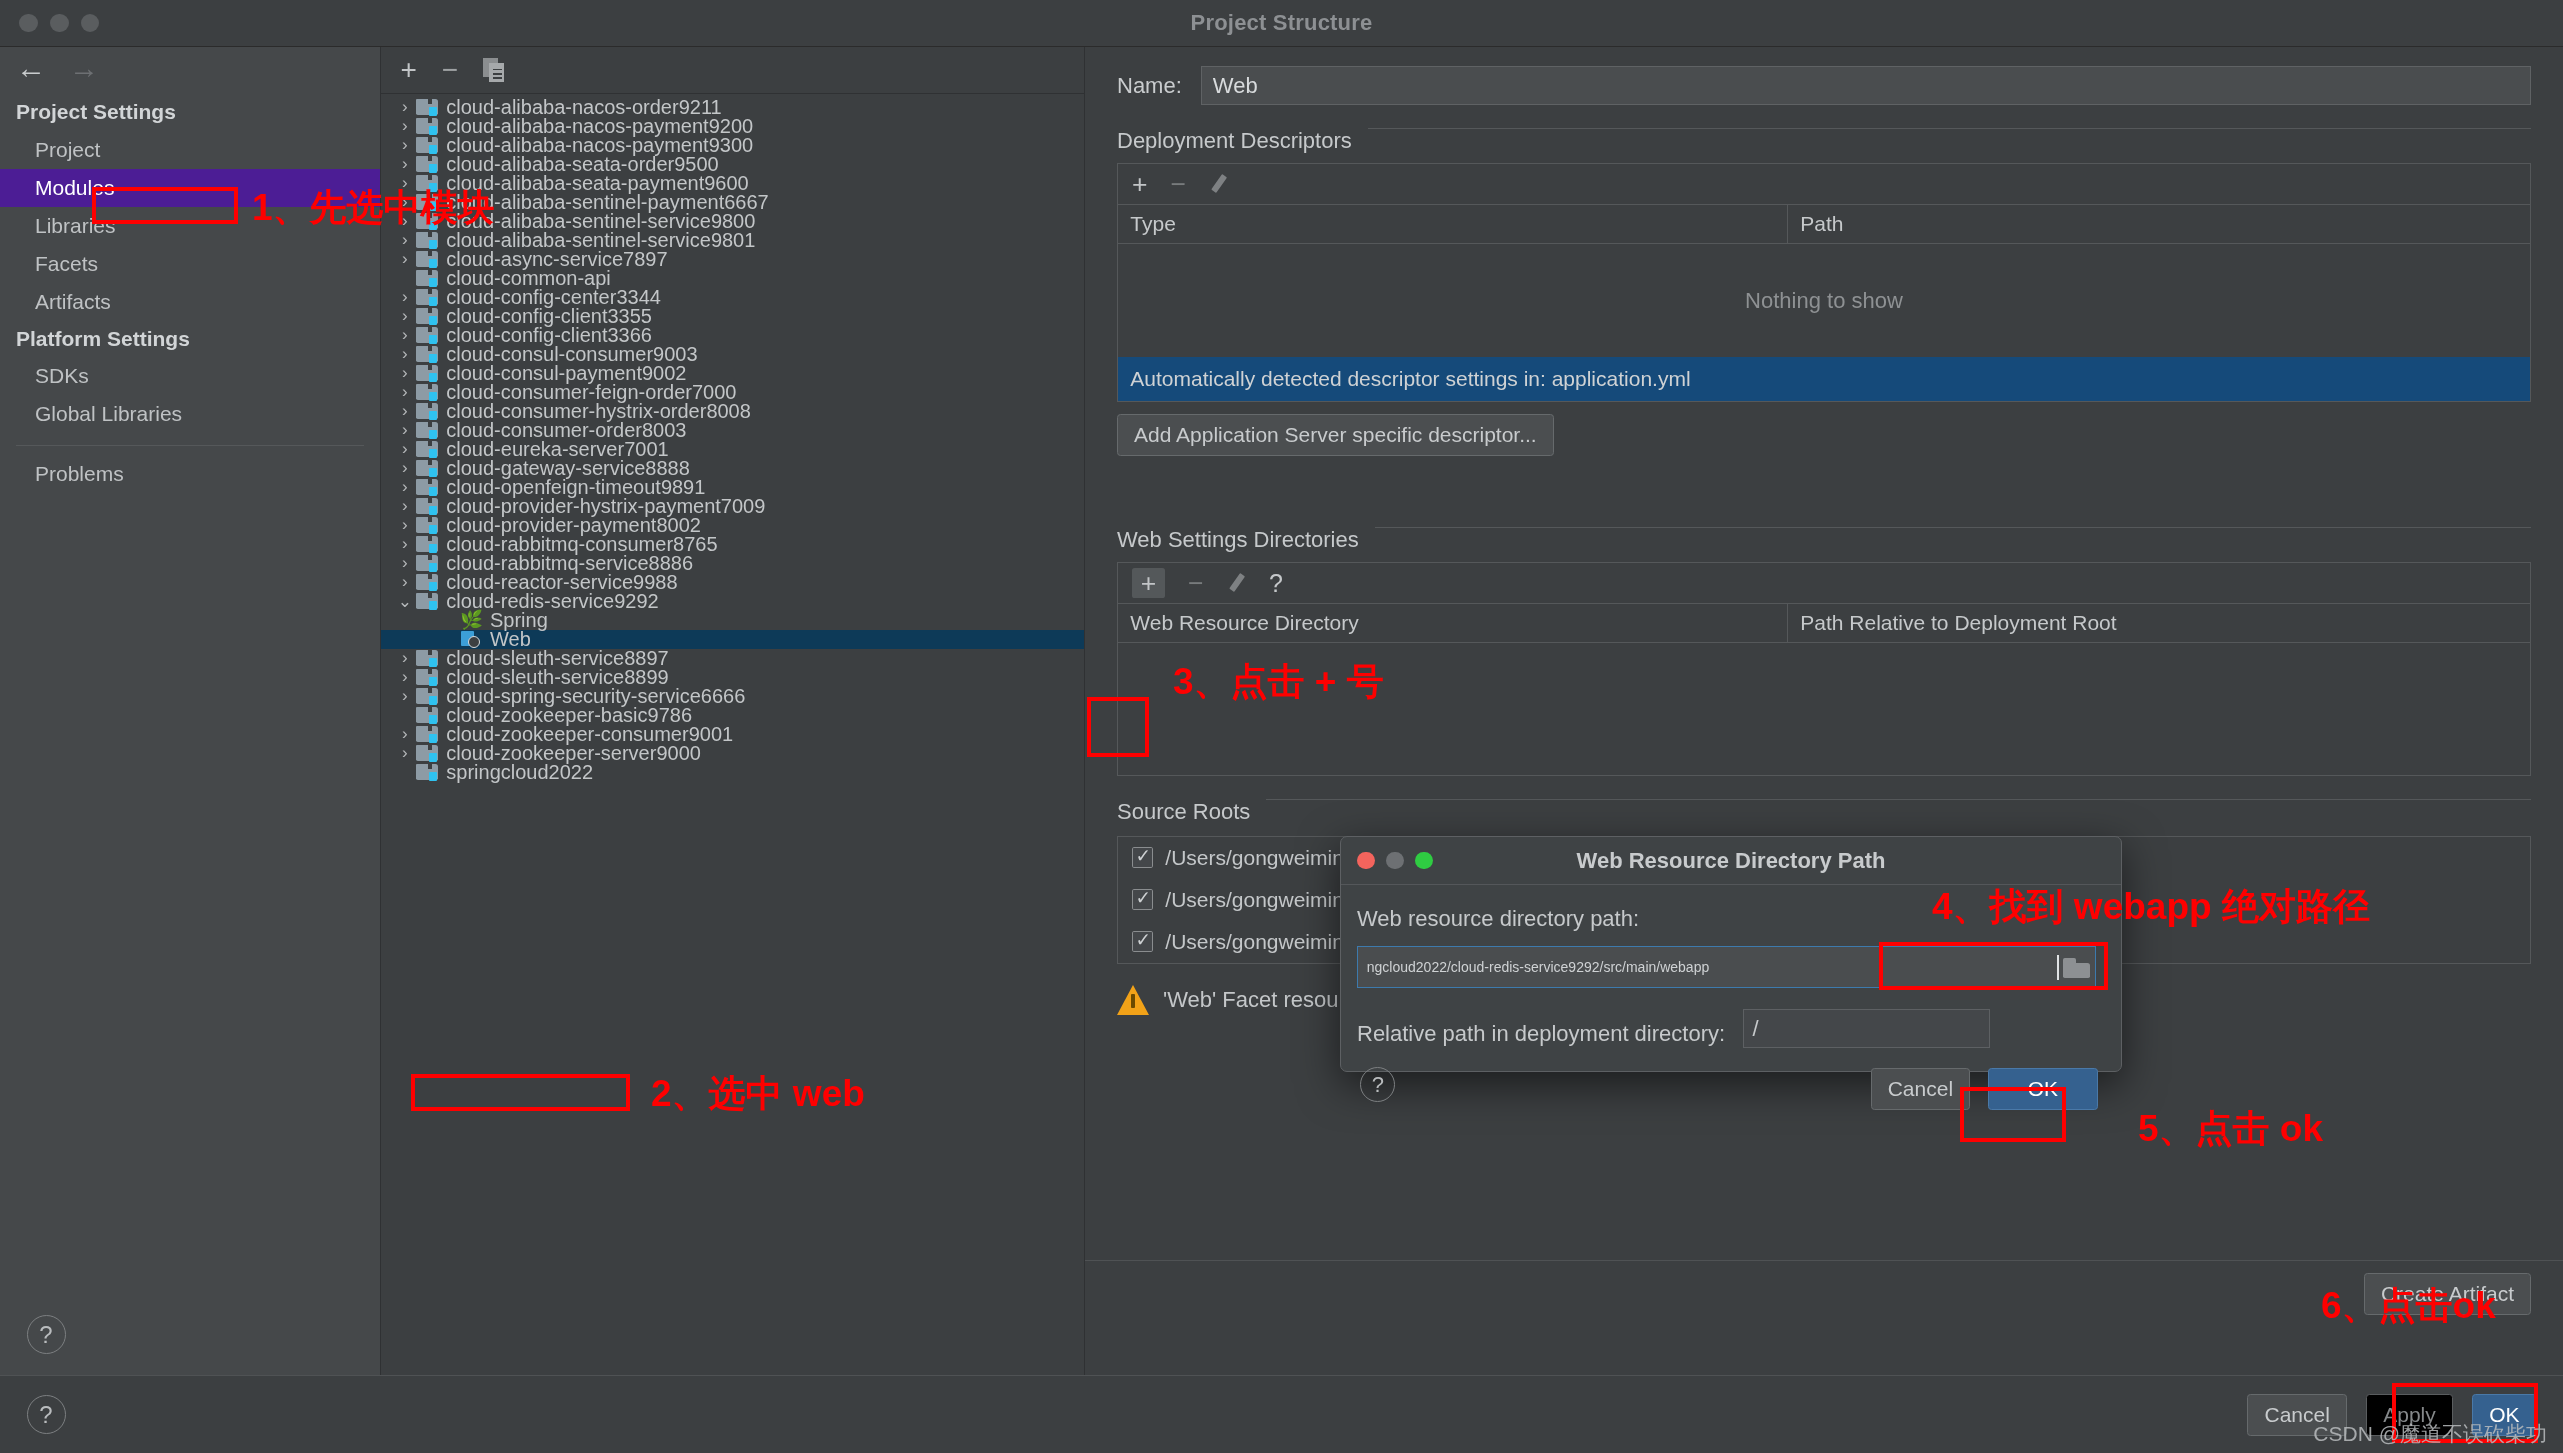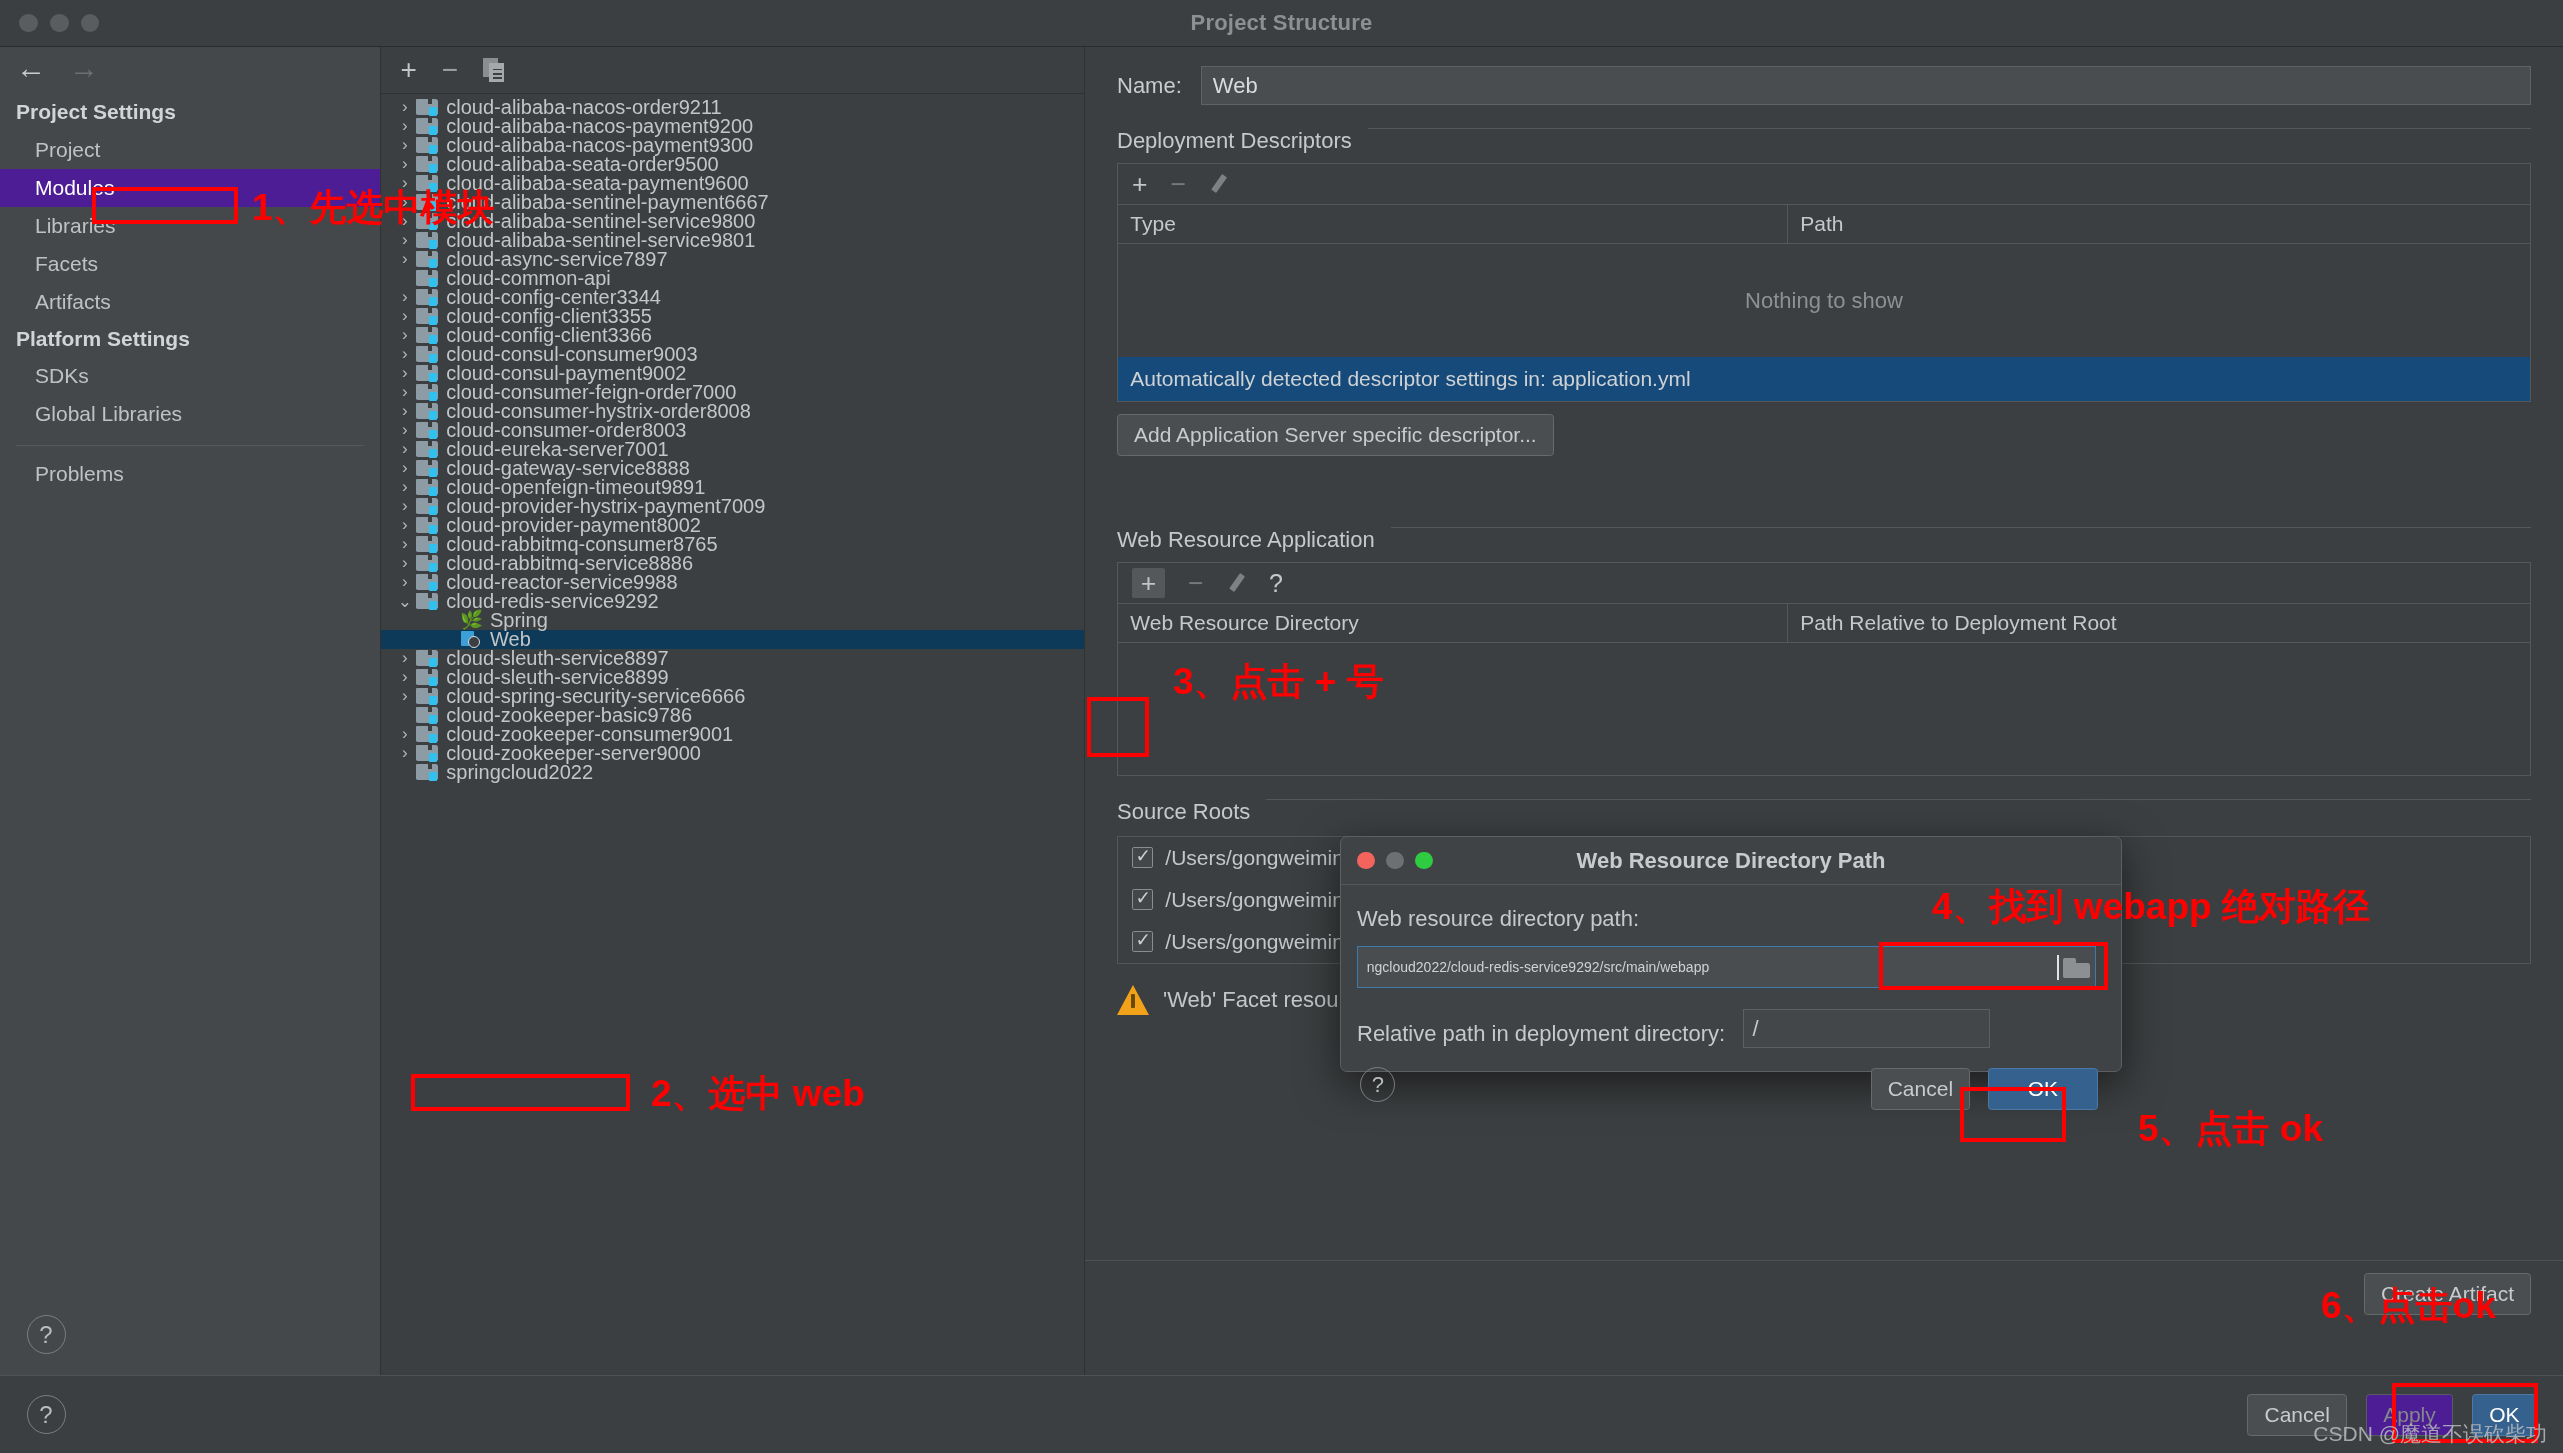--- a/index.html
+++ b/index.html
@@ -169,21 +169,21 @@
     background: #154a7a; color: #cfd2d4; font-size: 21px;
     height: 44px; display: flex; align-items: center; padding-left: 12.3px;
   }
 
   .btn {
     background: #4b4e50; border: 0.9px solid #666a6c; border-radius: 3.5px;
     color: #c8cbcd; font-size: 21px; padding: 8px 16px;
     font-family: inherit; white-space: nowrap;
   }
   .btn.primary { background: #35618f; border-color: #4a79a8; color: #ffffff; }
-  .btn.disabled { color: #85888a; border-color: #5a5d5f; background: #4c1d95; }
+  .btn.disabled { color: #85888a; border-color: #5a5d5f; background: #000000; }
 
   .add-desc-wrap { margin: 12.3px 32px 0 32px; }
 
   
   .sr-panel { margin: 10.6px 32px 0 32px; border: 0.9px solid #55585a; }
   .sr-row { height: 42px; display: flex; align-items: center; padding-left: 14px; font-size: 21px; color: #c4c7c9; }
   .cbx {
     width: 21px; height: 21px; flex: 0 0 21px; margin-right: 12.3px;
     border: 0.9px solid #8a8d8f; background: #44474a; border-radius: 1.8px;
     position: relative;
@@ -716,21 +716,21 @@
           <span class="empty-text">Nothing to show</span>
         </div>
         <div class="info-strip">Automatically detected descriptor settings in: application.yml</div>
       </div>
 
       <div class="add-desc-wrap">
         <button class="btn">Add Application Server specific descriptor...</button>
       </div>
 
       <div class="sect-head" style="margin-top:71px">
-        <span class="sect-title">Web Resource Application</span>
+        <span class="sect-title">Web Settings Directories</span>
         <span class="sect-rule"></span>
       </div>
 
       <div class="panel">
         <div class="panel-toolbar">
           <span class="pt-plus pt-plus-hl">+</span>
           <span class="pt-minus">−</span>
           <span class="pt-pencil"></span>
           <span class="pt-q">?</span>
         </div>

